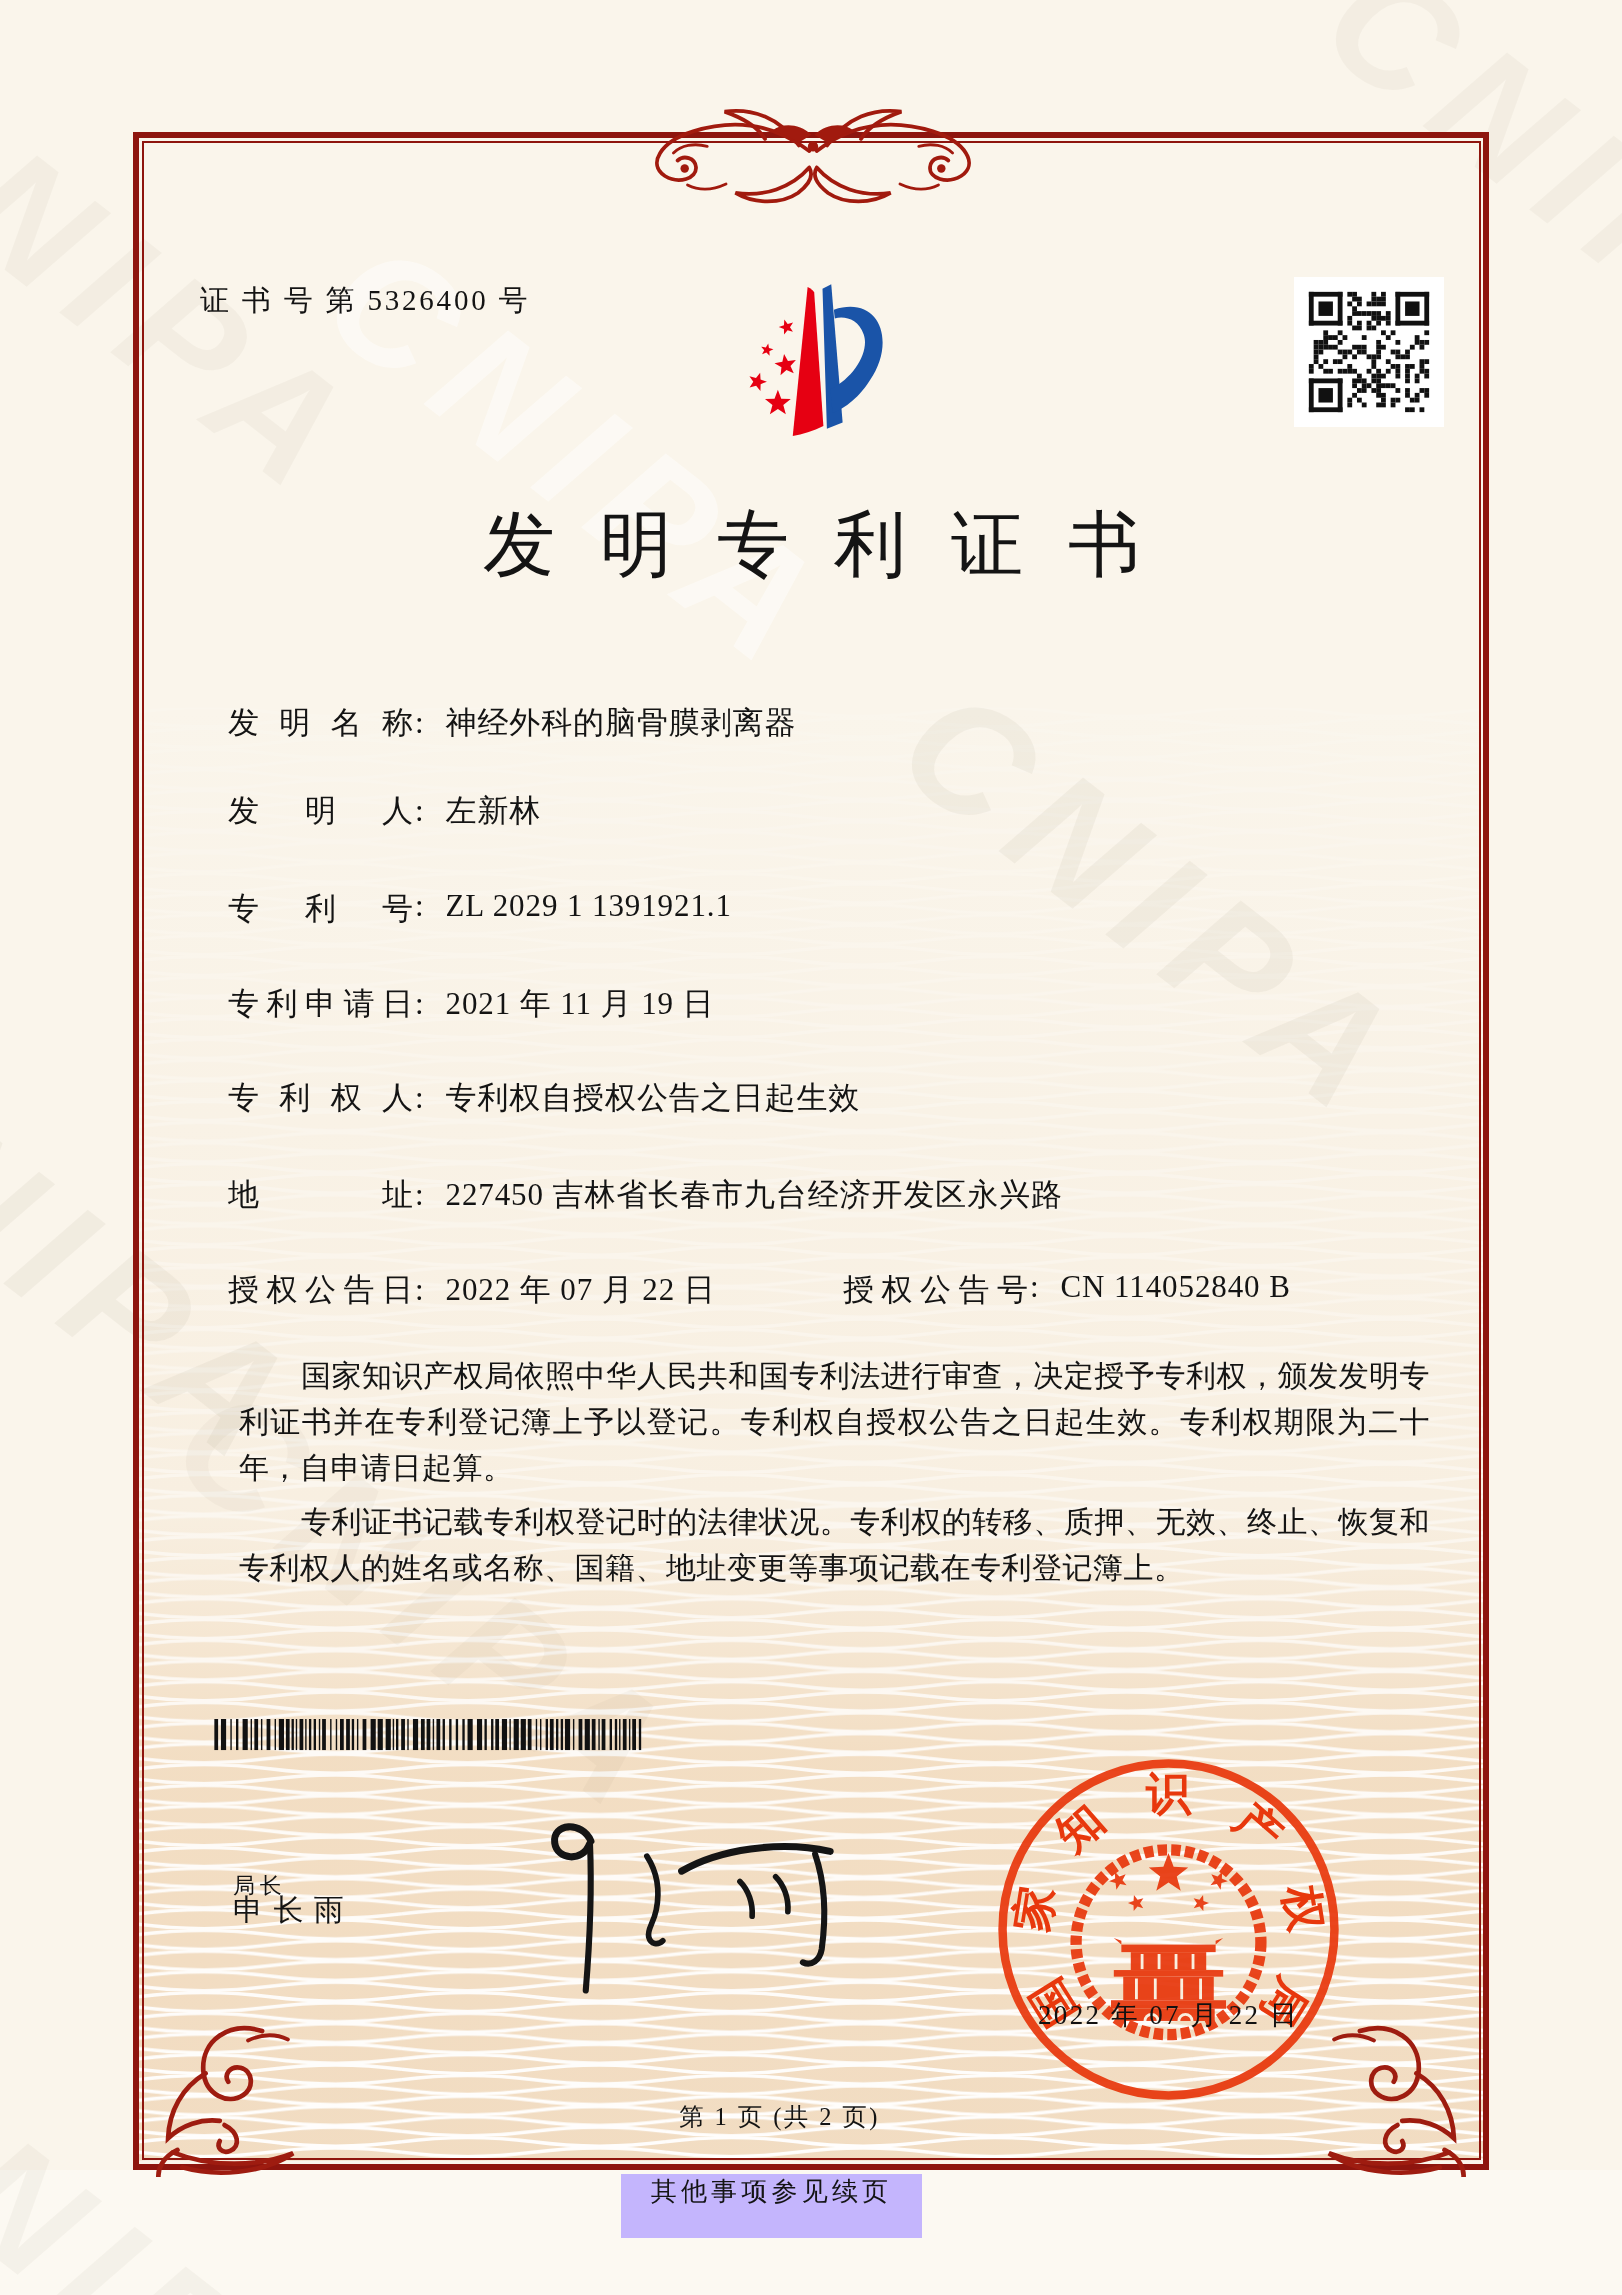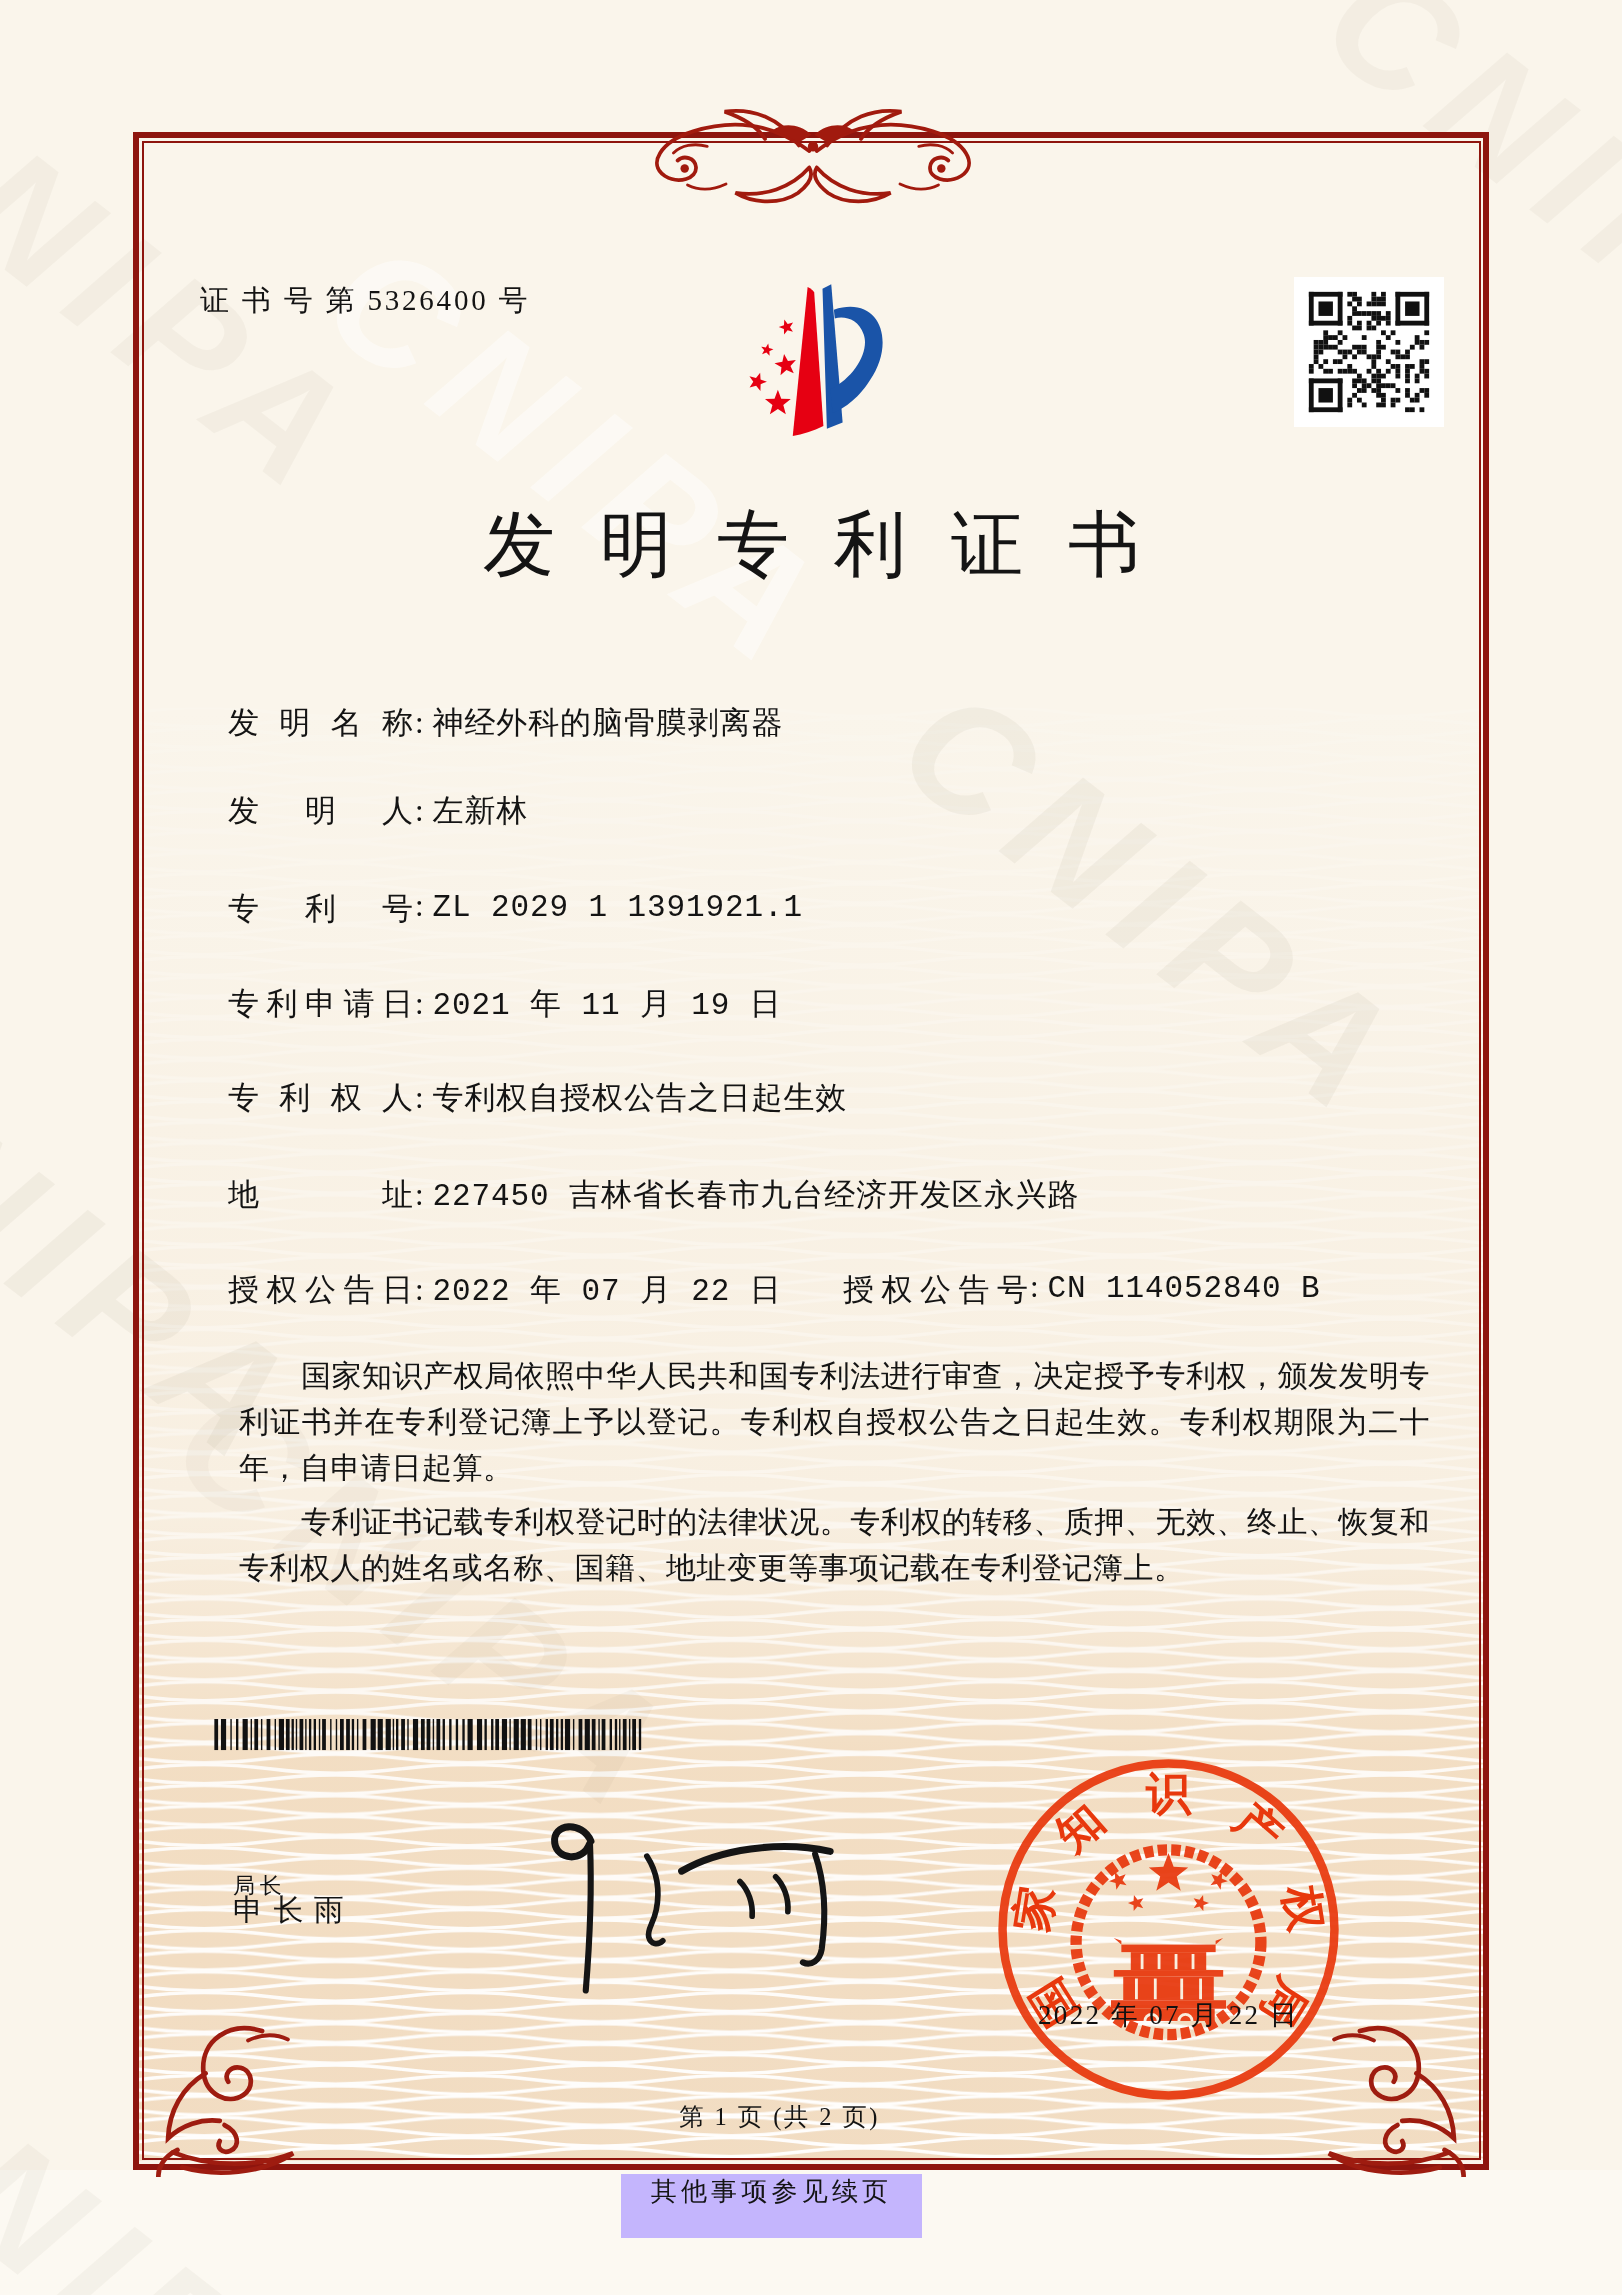--- a/index.html
+++ b/index.html
@@ -18,21 +18,21 @@
   
   .cert-no{left:200px;top:281px;font-size:29px;letter-spacing:2.8px;z-index:5;}
   .qr-box{left:1294px;top:277px;width:150px;height:150px;background:#ffffff;z-index:5;}
   .logo{left:721px;top:274px;width:175px;height:178px;z-index:5;}
   .title-row{left:0;top:497px;width:1623px;display:flex;justify-content:center;z-index:5;}
   .title-row span{font-size:72px;font-weight:400;letter-spacing:45px;margin-right:-45px;white-space:nowrap;}
   
   .field-row{position:absolute;left:228px;height:38px;font-size:31px;white-space:nowrap;z-index:5;}
   .lblbox{display:inline-flex;justify-content:space-between;width:185px;vertical-align:top;}
   .colon{margin-left:1.9px;}
-  .fval{margin-left:9px;letter-spacing:0.9px;font-family:Liberation Mono, monospace;}
+  .fval{margin-left:22px;letter-spacing:0.9px;}
   .pair2{position:absolute;left:615px;top:0;white-space:nowrap;}
   
   .body-text{left:231px;top:1345px;width:1207px;z-index:5;}
   .body-text p{margin:8px;font-size:30px;line-height:46px;text-indent:62px;text-align:justify;letter-spacing:0.5px;}
   
   .barcode{left:214px;top:1719px;z-index:5;}
   
   .officer-title{left:233px;top:1871px;font-size:22px;letter-spacing:4.7px;z-index:6;text-align:center;}
   .officer-name{left:233px;top:1890px;font-size:30px;letter-spacing:10.4px;z-index:6;}
   .signature{left:497px;top:1811px;z-index:6;}

